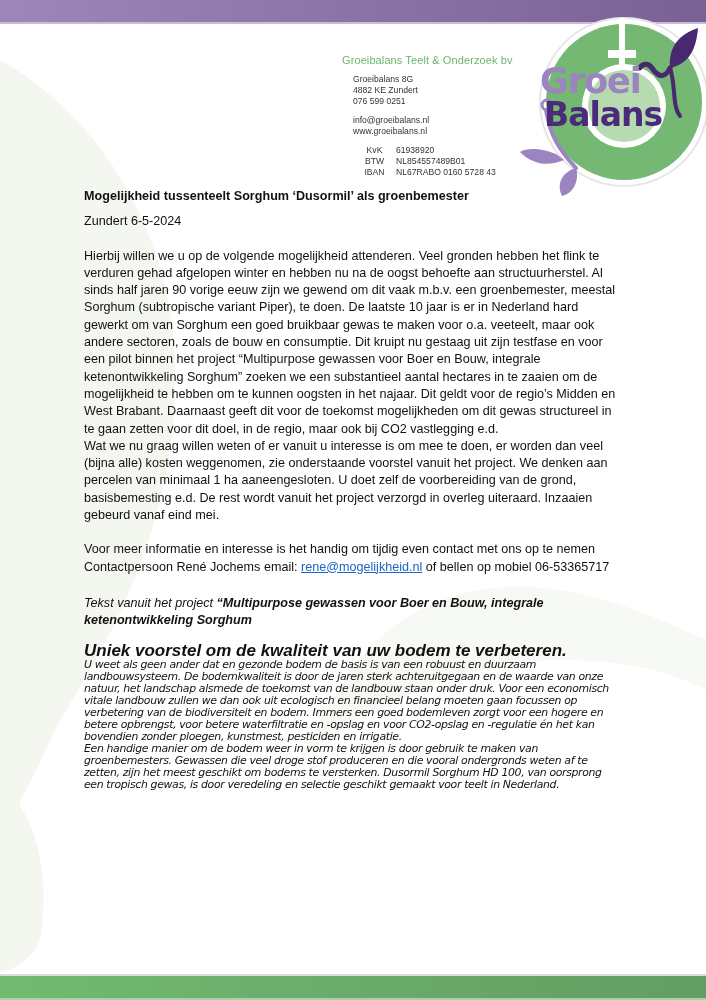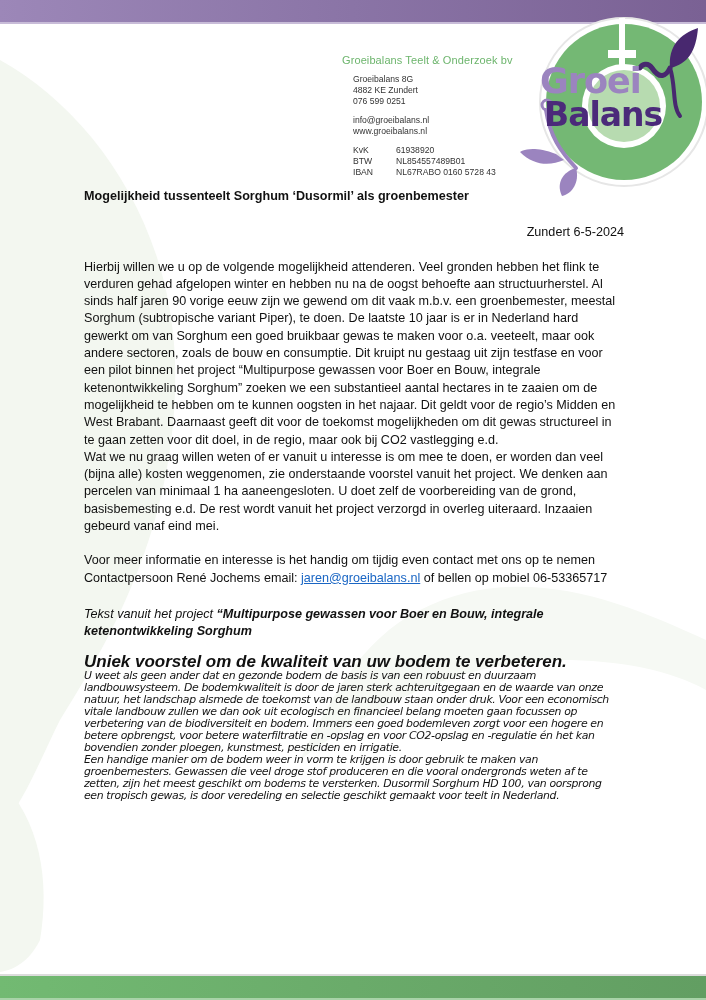--- a/index.html
+++ b/index.html
@@ -64,21 +64,21 @@
     }
     .address-block {
       position: absolute;
       left: 353px; top: 74px;
       font-size: 8.6px;
       line-height: 11px;
       color: #333333;
     }
     .address-block .gap { height: 8px; }
     .reg-row { display: flex; }
-    .reg-key { width: 43px; }
+    .reg-key { width: 43px; text-align: center; }
 
     
     .logo {
       position: absolute;
       left: 520px; top: 6px;
       width: 186px; height: 190px;
     }
 
     
     .letter {
@@ -87,22 +87,22 @@
       width: 540px;
       font-size: 12.6px;
       line-height: 17.3px;
     }
     .subject {
       font-weight: bold;
       font-size: 12.6px;
       margin: 0 0 0 0;
     }
     .date {
-      text-align: right;
-      margin-top: 19px;
+      text-align: left;
+      margin-top: 8px;
     }
     .salutation {
       margin-top: 1px;
     }
     .para { margin: 0; }
     .spacer { height: 17px; }
     .link {
       color: #1a66c4;
       text-decoration: underline;
     }
@@ -185,21 +185,21 @@
 
 <div class="letter">
   <div class="subject">Mogelijkheid tussenteelt Sorghum ‘Dusormil’ als groenbemester</div>
   <div class="date">Zundert 6-5-2024</div>
   <div class="spacer"></div>
   <p class="para">Hierbij willen we u op de volgende mogelijkheid attenderen. Veel gronden hebben het flink te verduren gehad afgelopen winter en hebben nu na de oogst behoefte aan structuurherstel. Al sinds half jaren 90 vorige eeuw zijn we gewend om dit vaak m.b.v. een groenbemester, meestal Sorghum (subtropische variant Piper), te doen. De laatste 10 jaar is er in Nederland hard gewerkt om van Sorghum een goed bruikbaar gewas te maken voor o.a. veeteelt, maar ook andere sectoren, zoals de bouw en consumptie. Dit kruipt nu gestaag uit zijn testfase en voor een pilot binnen het project  “Multipurpose gewassen voor Boer en Bouw, integrale ketenontwikkeling Sorghum”  zoeken we een substantieel aantal hectares in te zaaien om de mogelijkheid te hebben om te kunnen oogsten in het najaar. Dit geldt voor de regio’s Midden en West Brabant.  Daarnaast geeft dit voor de toekomst mogelijkheden om dit gewas structureel in te gaan zetten voor dit doel, in de regio,  maar ook bij CO2 vastlegging e.d.</p>
   <p class="para">Wat we nu graag willen weten of er vanuit u interesse is om mee te doen, er worden dan veel (bijna alle) kosten weggenomen, zie onderstaande voorstel vanuit het project. We denken aan percelen van minimaal 1 ha aaneengesloten. U doet zelf de voorbereiding van de grond, basisbemesting e.d. De rest wordt vanuit het project verzorgd in overleg uiteraard. Inzaaien gebeurd vanaf eind mei.</p>
   <div class="spacer"></div>
   <p class="para">
     <span>Voor meer informatie en interesse is het handig om tijdig even contact met ons op te nemen</span><br>
-    <span>Contactpersoon René Jochems email: </span><span class="link">jaren@groeibalans.nl</span><span> of bellen op mobiel 06-53365717</span>
+    <span>Contactpersoon René Jochems email: </span><span class="link">rene@mogelijkheid.nl</span><span> of bellen op mobiel 06-53365717</span>
   </p>
   <div class="spacer"></div>
   <p class="para proj-heading">
     <span class="italic">Tekst vanuit het project  </span><span class="bolditalic">“Multipurpose gewassen voor Boer en Bouw, integrale ketenontwikkeling Sorghum</span>
   </p>
   <div class="section-title">Uniek voorstel om de kwaliteit van uw bodem te verbeteren.</div>
   <p class="para project-text">U weet als geen ander dat en gezonde bodem de basis is van een robuust en duurzaam landbouwsysteem. De bodemkwaliteit is door de jaren sterk achteruitgegaan en de waarde van onze natuur, het landschap alsmede de toekomst van de landbouw staan onder druk. Voor een economisch vitale landbouw zullen we dan ook uit ecologisch en financieel belang moeten gaan focussen op verbetering van de biodiversiteit en bodem. Immers een goed bodemleven zorgt voor een hogere en betere opbrengst, voor betere waterfiltratie en -opslag en voor CO2-opslag en -regulatie én het kan bovendien zonder ploegen, kunstmest, pesticiden en irrigatie.</p>
   <p class="para project-text">Een handige manier om de bodem weer in vorm te krijgen is door gebruik te maken van groenbemesters. Gewassen die veel droge stof produceren en die vooral ondergronds weten af te zetten, zijn het meest geschikt om bodems te versterken. Dusormil Sorghum HD 100, van oorsprong een tropisch gewas, is door veredeling en selectie geschikt gemaakt voor teelt in Nederland.</p>
 </div>
 

